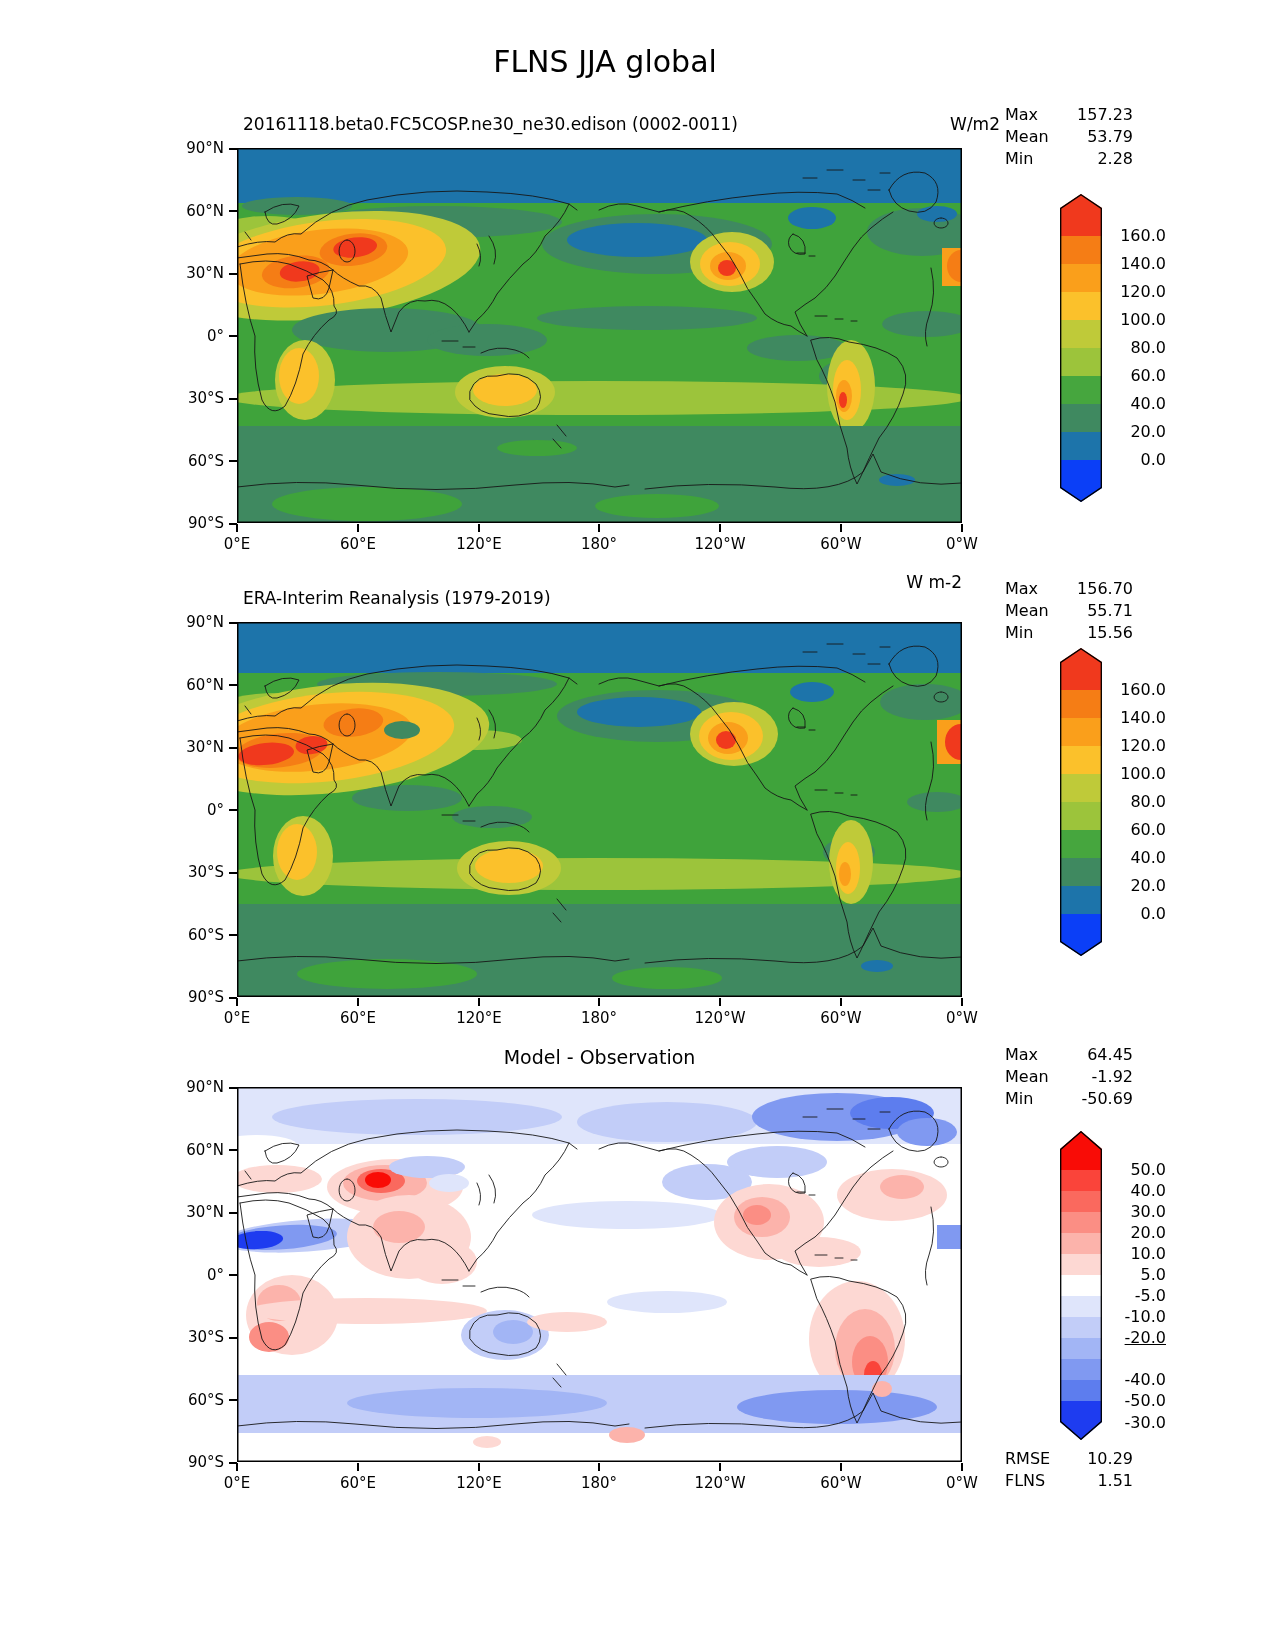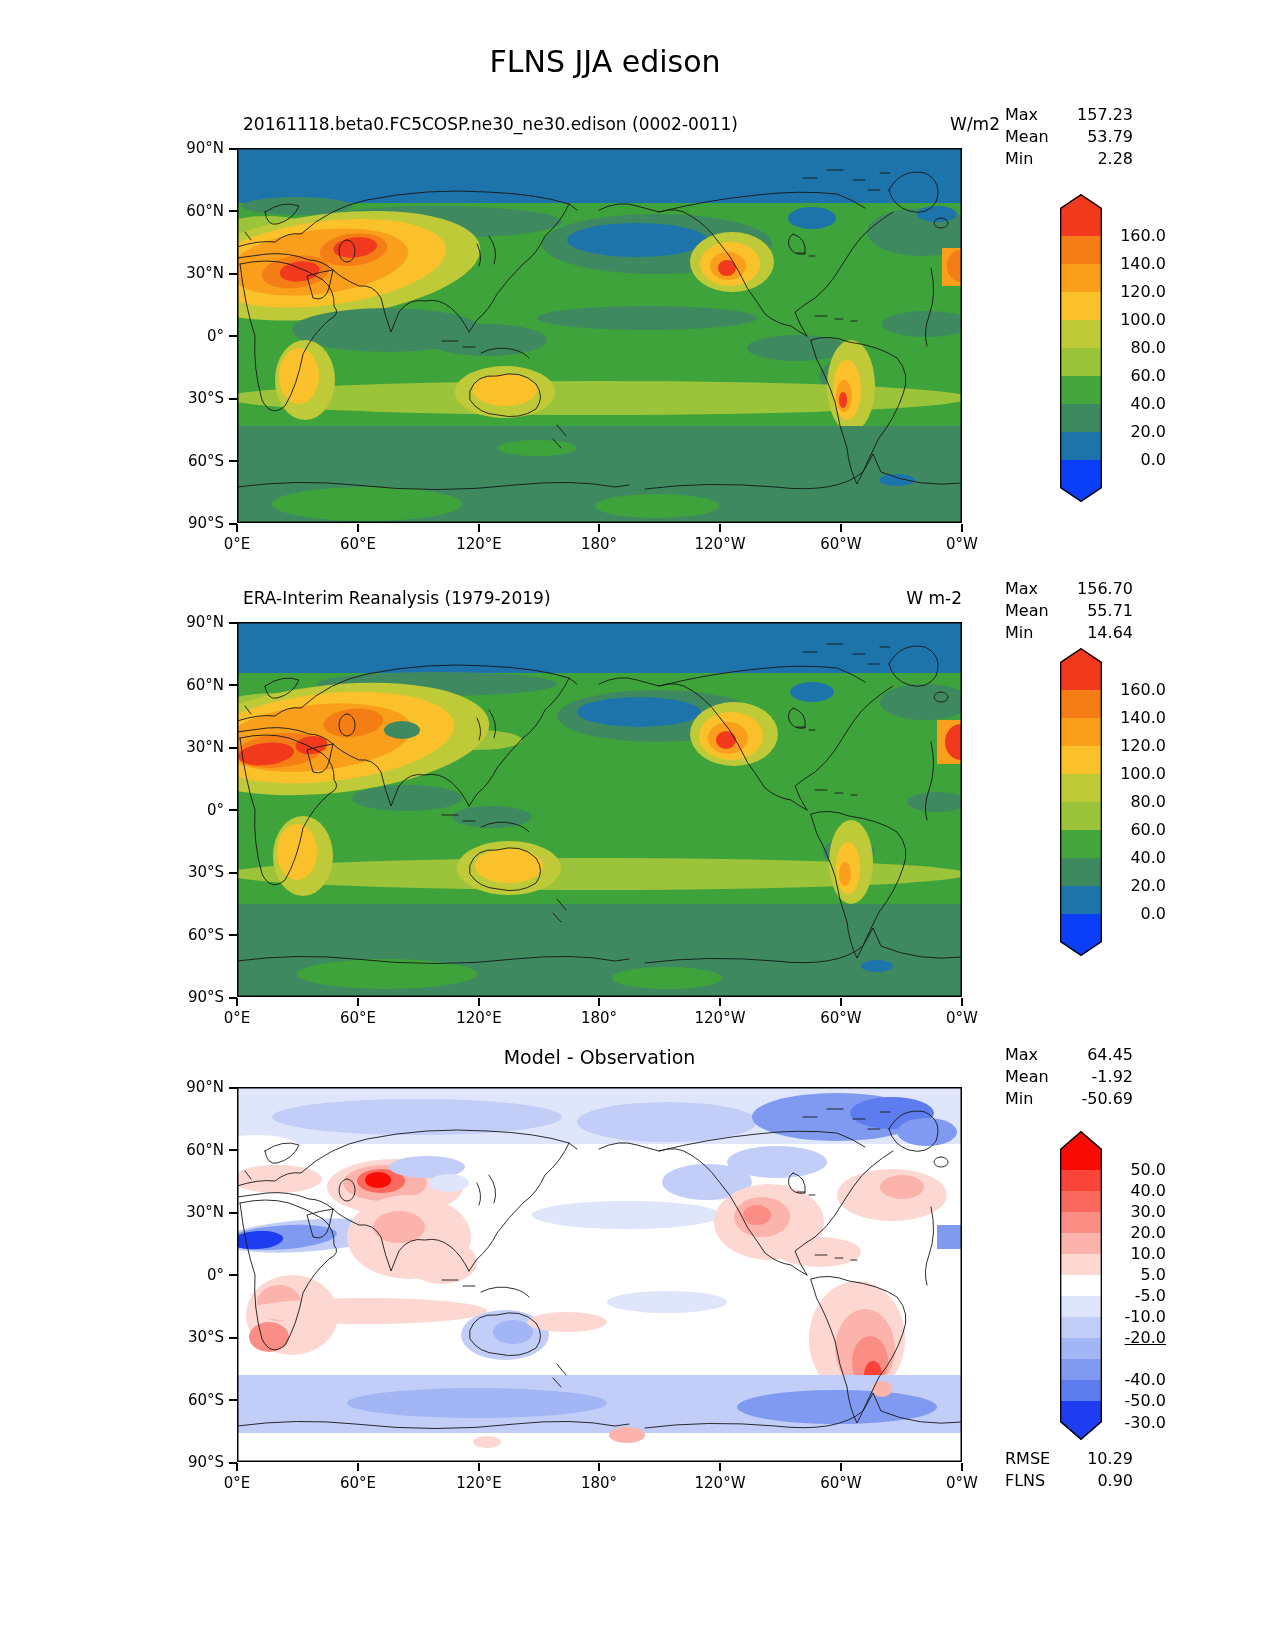--- a/index.html
+++ b/index.html
@@ -49,21 +49,21 @@
       <path d="M566,30 h14 M590,22 h16 M616,32 h12 M643,25 h10 M631,42 h12"></path>
       <path d="M652,42 Q664,20 688,25 Q706,34 699,54 Q690,68 672,63 Q656,58 652,42 Z"></path>
       <path d="M704,70 a7,5 0 1 0 0.1,0"></path>
       <path d="M578,168 h12 M598,171 h8 M614,173 h6"></path>
       <path d="M574,192 Q592,186 612,194 Q642,198 660,210 Q674,226 666,246 Q658,270 642,290 Q632,310 624,328 L620,336 Q612,320 610,300 Q602,278 598,254 Q590,230 580,212 Z"></path>
       <path d="M0,339 Q60,331 118,337 Q200,346 278,337 Q336,331 378,339 L392,337 M408,341 Q470,333 538,339 Q600,346 626,324 L636,306 644,324 Q682,340 725,335"></path>
     </g>
   </defs>
 </svg>
 
-<div class="abs page-title">FLNS JJA edison</div>
+<div class="abs page-title">FLNS JJA global</div>
 
 <div class="abs subtitle" style="left:243px;top:114px;">20161118.beta0.FC5COSP.ne30_ne30.edison (0002-0011)</div>
 <div class="abs units" style="left:800px;top:114px;">W/m2</div>
 
 <div class="abs stats" style="top:104px;">
   <div class="row">
       <span>Max</span>
       <span>157.23</span>
     </div>
   <div class="row">
@@ -167,34 +167,34 @@
 <div class="abs cblab" style="top:254px;">140.0</div>
 <div class="abs cblab" style="top:282px;">120.0</div>
 <div class="abs cblab" style="top:310px;">100.0</div>
 <div class="abs cblab" style="top:338px;">80.0</div>
 <div class="abs cblab" style="top:366px;">60.0</div>
 <div class="abs cblab" style="top:394px;">40.0</div>
 <div class="abs cblab" style="top:422px;">20.0</div>
 <div class="abs cblab" style="top:450px;">0.0</div>
 
 <div class="abs subtitle" style="left:243px;top:588px;">ERA-Interim Reanalysis (1979-2019)</div>
-<div class="abs units" style="left:762px;top:588px;">W m-2</div>
+<div class="abs units" style="left:762px;top:572px;">W m-2</div>
 
 <div class="abs stats" style="top:578px;">
   <div class="row">
       <span>Max</span>
       <span>156.70</span>
     </div>
   <div class="row">
       <span>Mean</span>
       <span>55.71</span>
     </div>
   <div class="row">
       <span>Min</span>
-      <span>14.64</span>
+      <span>15.56</span>
     </div>
 </div>
 
 <svg class="abs map" style="top:622px;" viewBox="0 0 725 375">
   <rect x="-5" y="-5" width="735" height="385" fill="#3fa33b"></rect>
   <rect x="-5" y="-5" width="735" height="56" fill="#1d74aa"></rect>
   <ellipse cx="200" cy="62" rx="120" ry="12" fill="#3f8960"></ellipse>
   <ellipse cx="420" cy="94" rx="100" ry="26" fill="#3f8960"></ellipse>
   <ellipse cx="402" cy="90" rx="62" ry="15" fill="#1d74aa"></ellipse>
   <ellipse cx="575" cy="70" rx="22" ry="10" fill="#1d74aa"></ellipse>
@@ -417,15 +417,15 @@
 <div class="abs cblab" style="top:1370px;">-40.0</div>
 <div class="abs cblab" style="top:1391px;">-50.0</div>
 
 <div class="abs stats" style="top:1448px;">
   <div class="row">
       <span>RMSE</span>
       <span>10.29</span>
     </div>
   <div class="row">
       <span>FLNS</span>
-      <span>0.90</span>
+      <span>1.51</span>
     </div>
 </div>
 
 </body></html>

